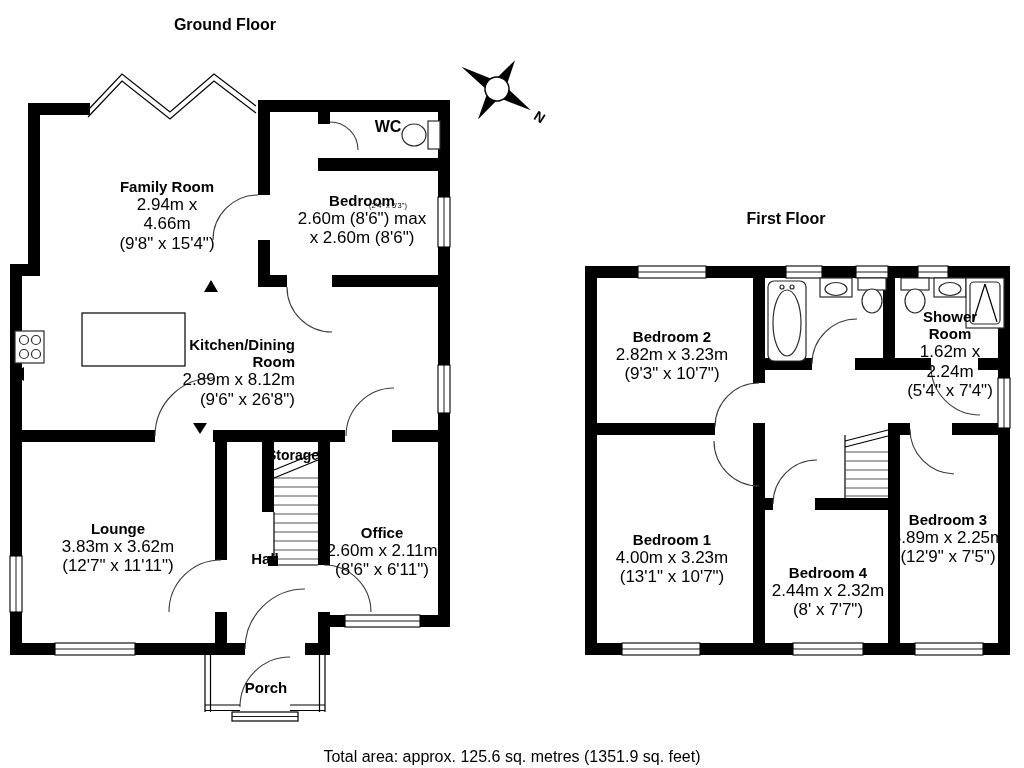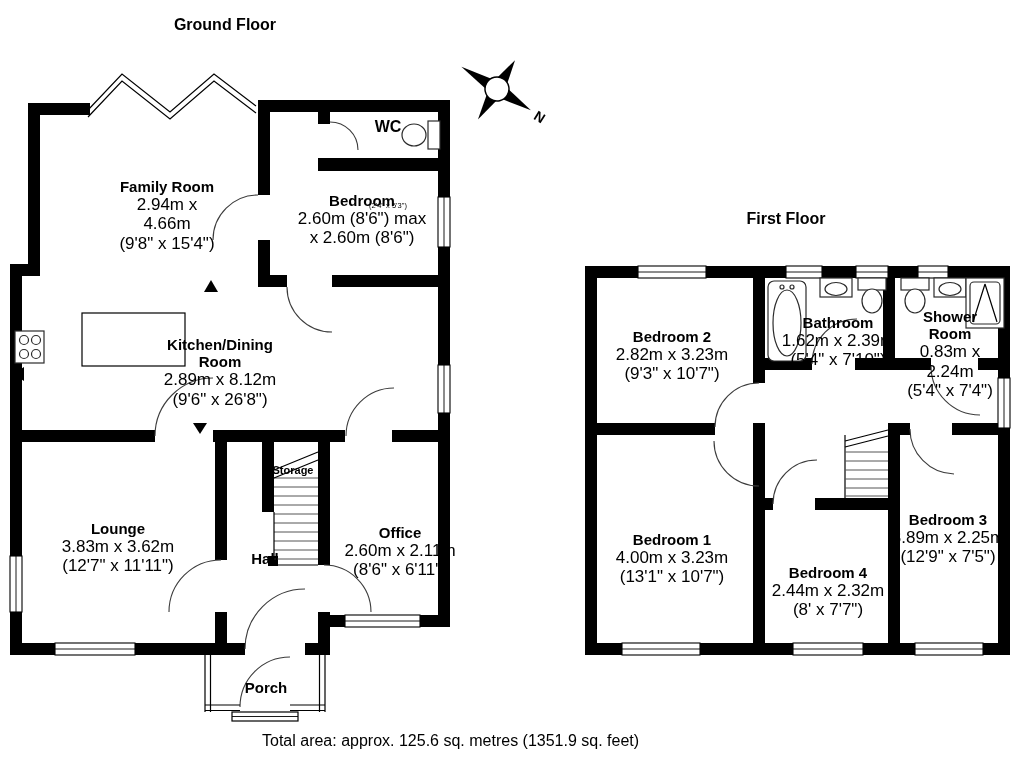--- a/index.html
+++ b/index.html
@@ -9,27 +9,27 @@
   .wall{fill:#000000;}
   .thin{fill:none;stroke:#000;stroke-width:1.2;}
   .door{fill:none;stroke:#3c3c3c;stroke-width:1.1;}
   .win{fill:#ffffff;stroke:#000;stroke-width:1.1;}
   .winline{fill:none;stroke:#000;stroke-width:0.9;}
   .fix{fill:#ffffff;stroke:#2b2b2b;stroke-width:1.2;}
   .tread{fill:none;stroke:#555;stroke-width:1;}
   .marker{fill:#000;}
   .lbl{position:absolute;text-align:center;line-height:1.14;}
   .rname{font-weight:bold;font-size:15px;}
-  .rname.md{font-size:11px;margin-top:16px;}
+  .rname.md{font-size:14px;}
   .rname.sm{font-size:16px;}
   .rdims{font-size:17px;}
   .rdims.xs{font-size:7.5px;line-height:1.2;margin-top:28px;}
   .floor-title{position:absolute;text-align:center;font-weight:bold;font-size:16px;}
   .floor-sub{position:absolute;text-align:center;font-size:12.5px;}
-  .total{position:absolute;font-size:16px;}
+  .total{position:absolute;text-align:center;font-size:16px;margin-top:16px;}
   .compass-n{font-weight:bold;font-size:14px;}
 </style>
 </head>
 <body>
 
 <div class="stage">
 
   <svg width="1024" height="768" viewBox="0 0 1024 768">
 
     <g>
@@ -236,65 +236,60 @@
     <div class="rdims xs">0.71m x 1.60m</div>
     <div class="rdims xs">(2'4" x 5'3")</div>
   </div>
 
   <div class="lbl" style="left:297px;top:192px;width:130px;">
     <div class="rname">Bedroom</div>
     <div class="rdims">2.60m (8'6") max</div>
     <div class="rdims">x 2.60m (8'6")</div>
   </div>
 
-  <div class="lbl" style="left:145px;top:336px;width:150px;">
+  <div class="lbl" style="left:145px;top:336px;width:150px;text-align:right;">
     <div class="rname">Kitchen/Dining Room</div>
     <div class="rdims">2.89m x 8.12m</div>
     <div class="rdims">(9'6" x 26'8")</div>
   </div>
 
   <div class="lbl" style="left:58px;top:520px;width:120px;">
     <div class="rname">Lounge</div>
     <div class="rdims">3.83m x 3.62m</div>
     <div class="rdims">(12'7" x 11'11")</div>
   </div>
 
   <div class="lbl" style="left:256px;top:448px;width:74px;">
     <div class="rname md">Storage</div>
   </div>
 
-  <div class="lbl" style="left:340px;top:524px;width:120px;">
+  <div class="lbl" style="left:322px;top:524px;width:120px;">
     <div class="rname">Office</div>
     <div class="rdims">2.60m x 2.11m</div>
     <div class="rdims">(8'6" x 6'11")</div>
   </div>
 
   <div class="lbl" style="left:235px;top:550px;width:60px;">
     <div class="rname">Hall</div>
   </div>
 
   <div class="lbl" style="left:231px;top:663px;width:70px;margin-top:16px;">
     <div class="rname">Porch</div>
   </div>
 
   <div class="lbl" style="left:612px;top:328px;width:120px;">
     <div class="rname">Bedroom 2</div>
     <div class="rdims">2.82m x 3.23m</div>
     <div class="rdims">(9'3" x 10'7")</div>
   </div>
 
-  <div class="lbl" style="left:778px;top:314px;width:120px;">
-    <div class="rname">Bathroom</div>
-    <div class="rdims">1.62m x 2.39m</div>
-    <div class="rdims">(5'4" x 7'10")</div>
-  </div>
 
   <div class="lbl" style="left:903px;top:308px;width:94px;">
     <div class="rname">Shower Room</div>
-    <div class="rdims">0.83m x 2.24m</div>
+    <div class="rdims">1.62m x 2.24m</div>
     <div class="rdims">(5'4" x 7'4")</div>
   </div>
 
   <div class="lbl" style="left:612px;top:531px;width:120px;">
     <div class="rname">Bedroom 1</div>
     <div class="rdims">4.00m x 3.23m</div>
     <div class="rdims">(13'1" x 10'7")</div>
   </div>
 
   <div class="lbl" style="left:768px;top:564px;width:120px;">

